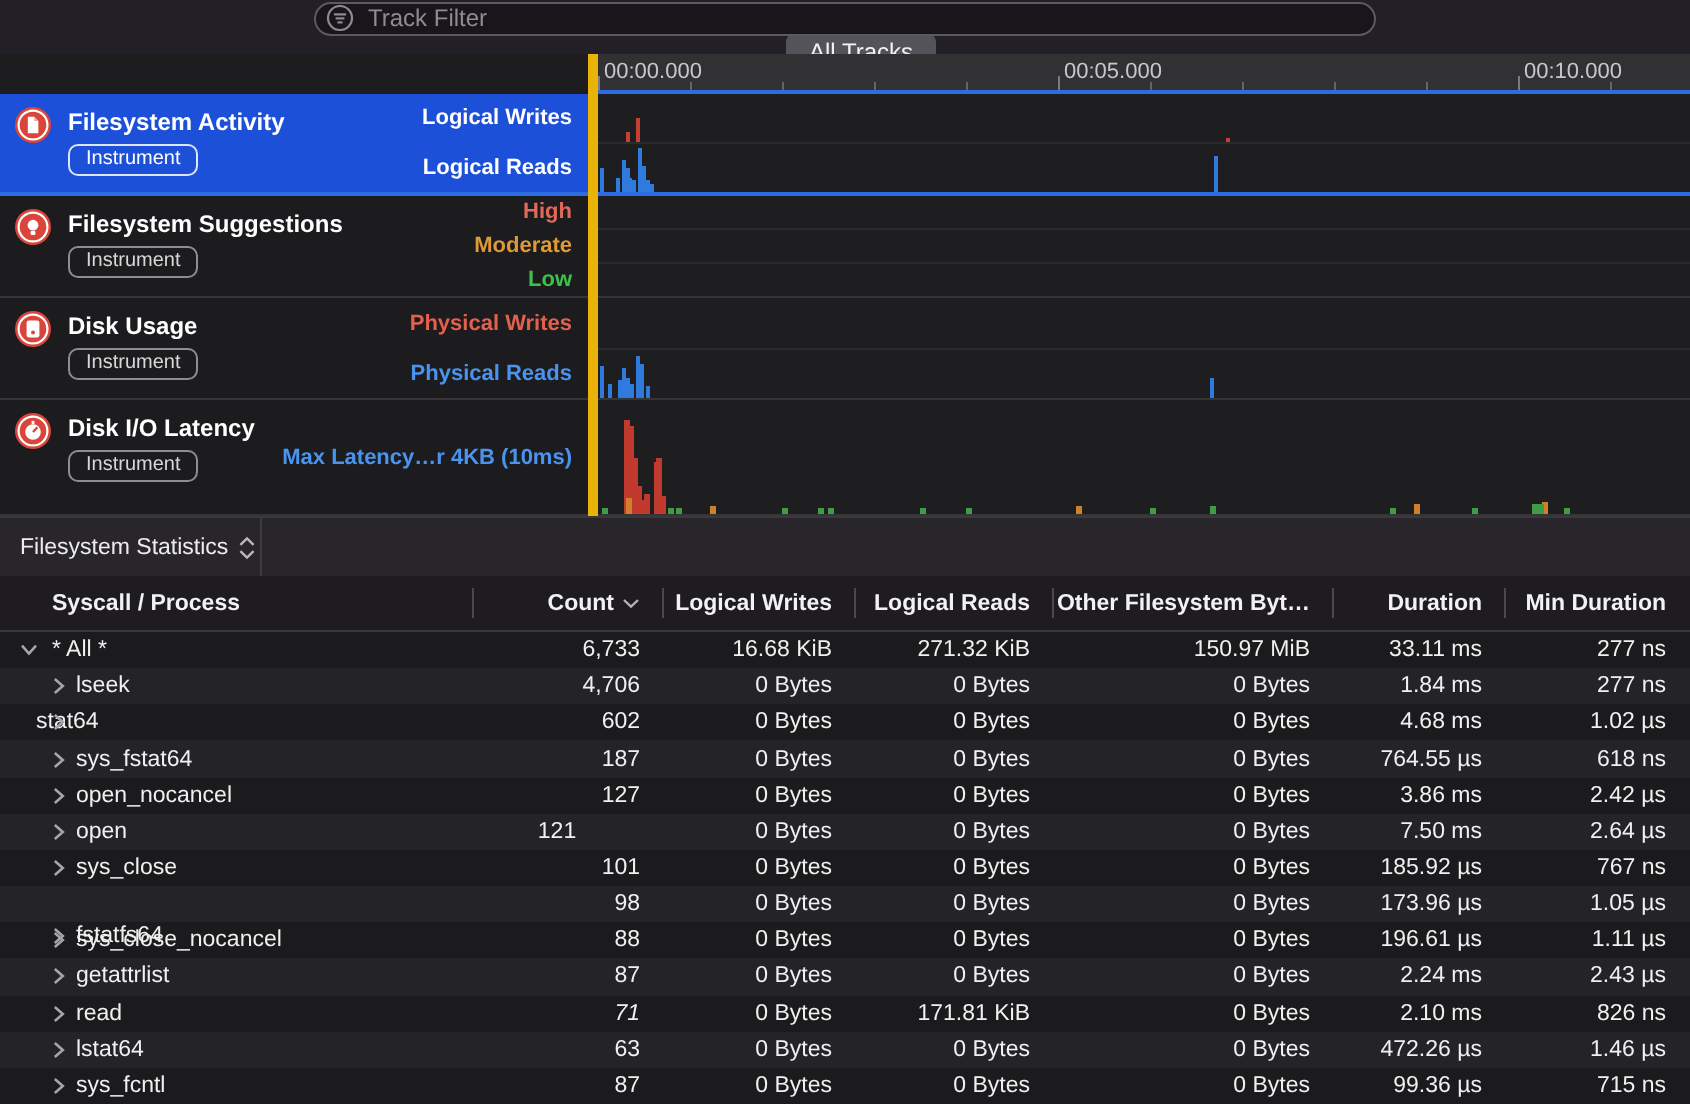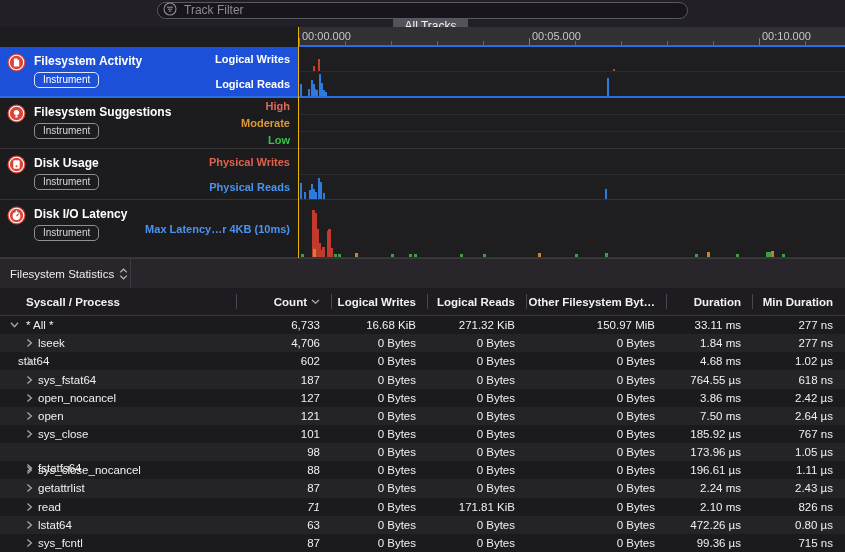--- a/index.html
+++ b/index.html
@@ -9,21 +9,21 @@
   .topbar{height:27px;background:#222026;display:flex;align-items:center;padding:0 8px;box-sizing:border-box;flex-direction:column;}
   .filter-field{position:relative;width:531px;height:17px;}
   .filter-field input{width:100%;height:17px;box-sizing:border-box;background:#18161b;border:1px solid #5a5860;
        border-radius:9px;color:#ddd;font-size:12px;padding:0 8px 1px 26px;outline:none;font-family:inherit;}
   .filter-field input::placeholder{color:#8e8c92;}
   .fficon{position:absolute;left:6px;top:1.5px;width:14px;height:14px;}
   .all-tracks{margin-left:16px;height:18px;background:#55535a;border:none;border-radius:4px;color:#f2f2f2;
        font-size:12px;line-height:18px;padding:0 11px;font-family:inherit;}
   
   .timeline{display:flex;height:231px;}
-  .tl-left{width:299px;box-sizing:border-box;border-right:1px solid #eab308;background:#1c1c1e;flex:none;}
+  .tl-left{width:299px;box-sizing:border-box;border-right:5px solid #eab308;background:#1c1c1e;flex:none;}
   .corner{height:20px;box-sizing:border-box;background:#1d1d1f;}
   .track-row{position:relative;box-sizing:border-box;border-bottom:1px solid #353538;background:#1c1c1e;}
   .track-row.selected{background:#1d50d8;border-bottom:2px solid #2e6ce6;}
   .t-icon{position:absolute;left:7px;top:6px;width:19px;height:19px;}
   .t-title{position:absolute;left:34px;top:7px;font-size:12px;font-weight:700;color:#fff;white-space:nowrap;}
   .t-badge{position:absolute;left:34px;top:25px;font-size:10px;color:#d8d8d8;border:1px solid #8f8d93;
        border-radius:5px;padding:1px 8px;line-height:12px;}
   .track-row.selected .t-badge{border-color:rgba(255,255,255,.85);color:#fff;}
   .lane-labels{position:absolute;top:0;bottom:0;right:8px;display:flex;flex-direction:column;}
   .lane-label{flex:1;display:flex;align-items:center;justify-content:flex-end;font-size:11px;font-weight:600;white-space:nowrap;}
@@ -360,21 +360,21 @@
         </div>
         <div class="trow odd">
           <div class="ncell" style="width: 237px;">
             <span class="chev" style="left: 26px;">
               <svg width="7" height="9" viewBox="0 0 7 9">
                 <polyline points="1.4,1 5.4,4.5 1.4,8" fill="none" stroke="#a6a6aa" stroke-width="1.3"></polyline>
               </svg>
             </span>
             <span style="padding-left: 38px;">open</span>
           </div>
-          <div class="tcell" style="width: 95px;">121</div>
+          <div class="tcell" style="width: 95px; text-align: center;">121</div>
           <div class="tcell" style="width: 96px;">0 Bytes</div>
           <div class="tcell" style="width: 99px;">0 Bytes</div>
           <div class="tcell" style="width: 140px;">0 Bytes</div>
           <div class="tcell" style="width: 86px;">7.50 ms</div>
           <div class="tcell" style="width: 92px;">2.64 µs</div>
         </div>
         <div class="trow even">
           <div class="ncell" style="width: 237px;">
             <span class="chev" style="left: 26px;">
               <svg width="7" height="9" viewBox="0 0 7 9">
@@ -461,21 +461,21 @@
                 <polyline points="1.4,1 5.4,4.5 1.4,8" fill="none" stroke="#a6a6aa" stroke-width="1.3"></polyline>
               </svg>
             </span>
             <span style="padding-left: 38px;">lstat64</span>
           </div>
           <div class="tcell" style="width: 95px;">63</div>
           <div class="tcell" style="width: 96px;">0 Bytes</div>
           <div class="tcell" style="width: 99px;">0 Bytes</div>
           <div class="tcell" style="width: 140px;">0 Bytes</div>
           <div class="tcell" style="width: 86px;">472.26 µs</div>
-          <div class="tcell" style="width: 92px;">0.80 µs</div>
+          <div class="tcell" style="width: 92px;">1.46 µs</div>
         </div>
         <div class="trow even">
           <div class="ncell" style="width: 237px;">
             <span class="chev" style="left: 26px;">
               <svg width="7" height="9" viewBox="0 0 7 9">
                 <polyline points="1.4,1 5.4,4.5 1.4,8" fill="none" stroke="#a6a6aa" stroke-width="1.3"></polyline>
               </svg>
             </span>
             <span style="padding-left: 38px;">sys_fcntl</span>
           </div>

